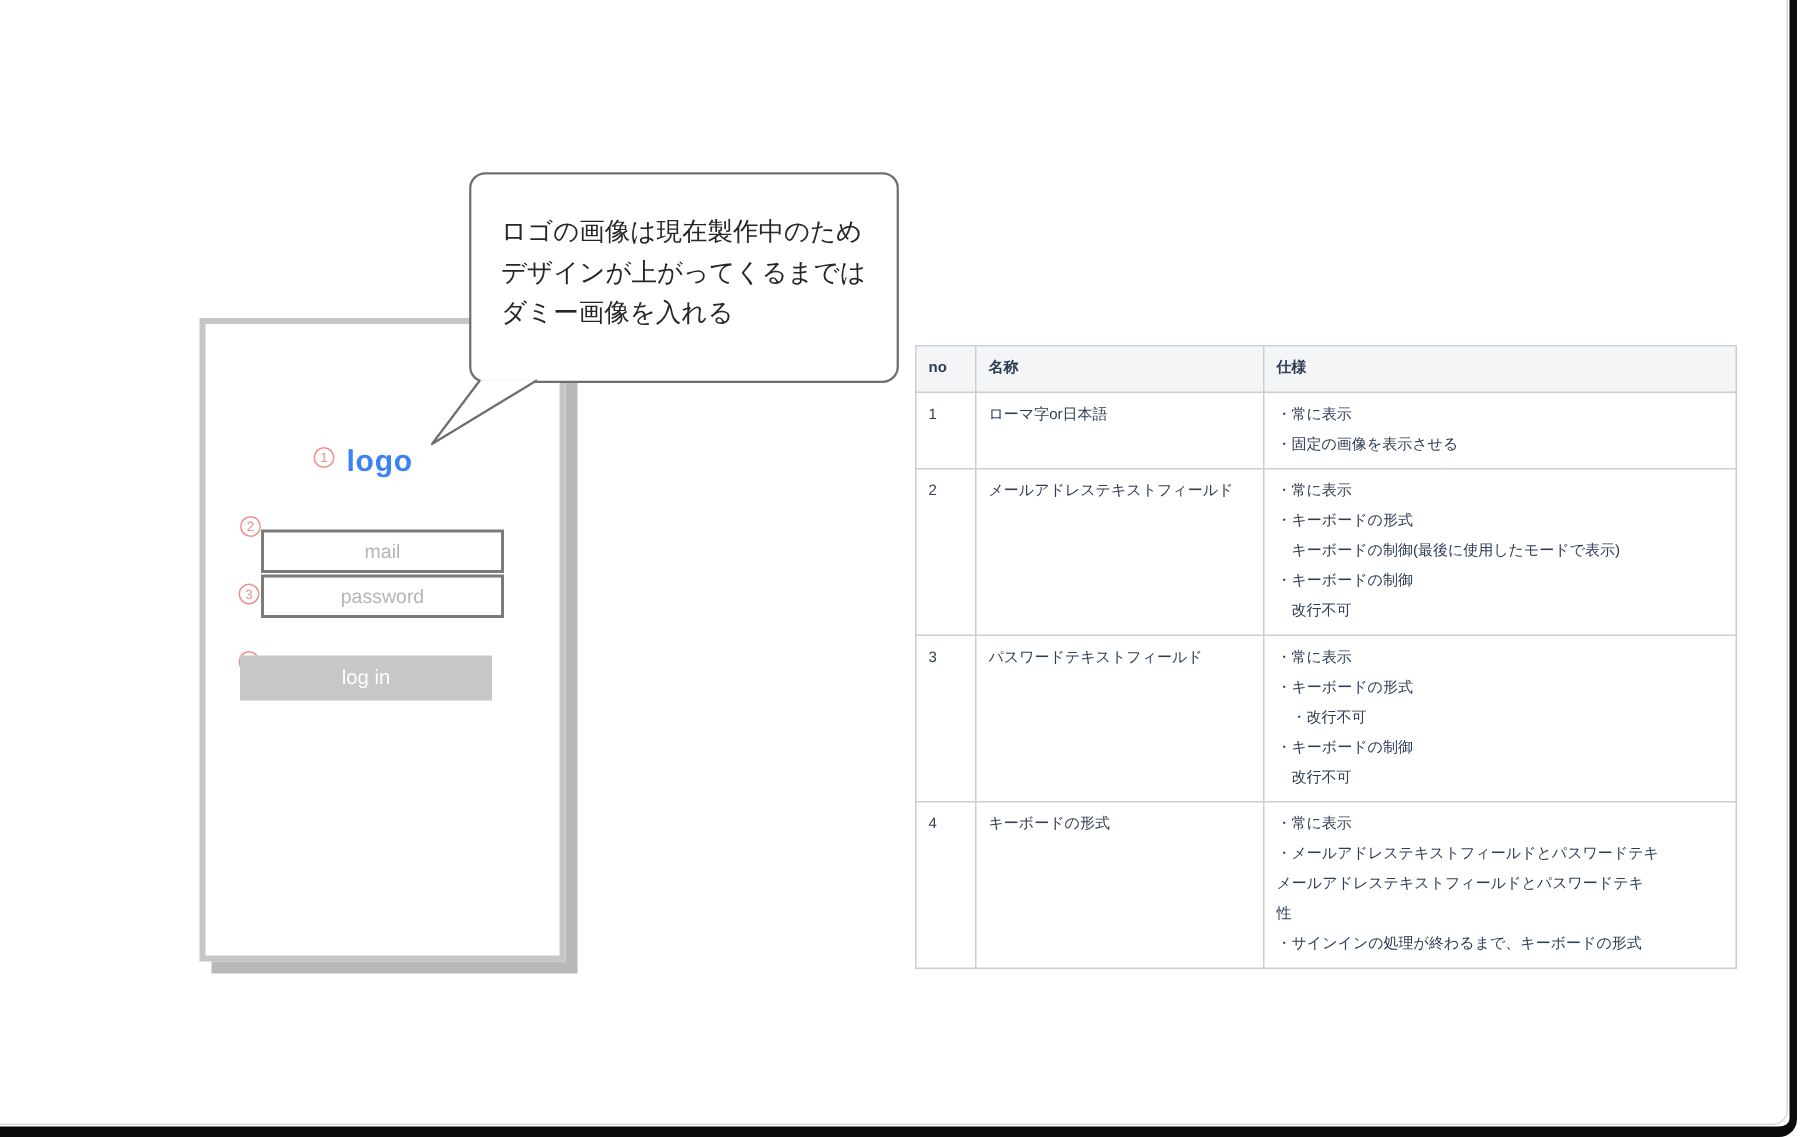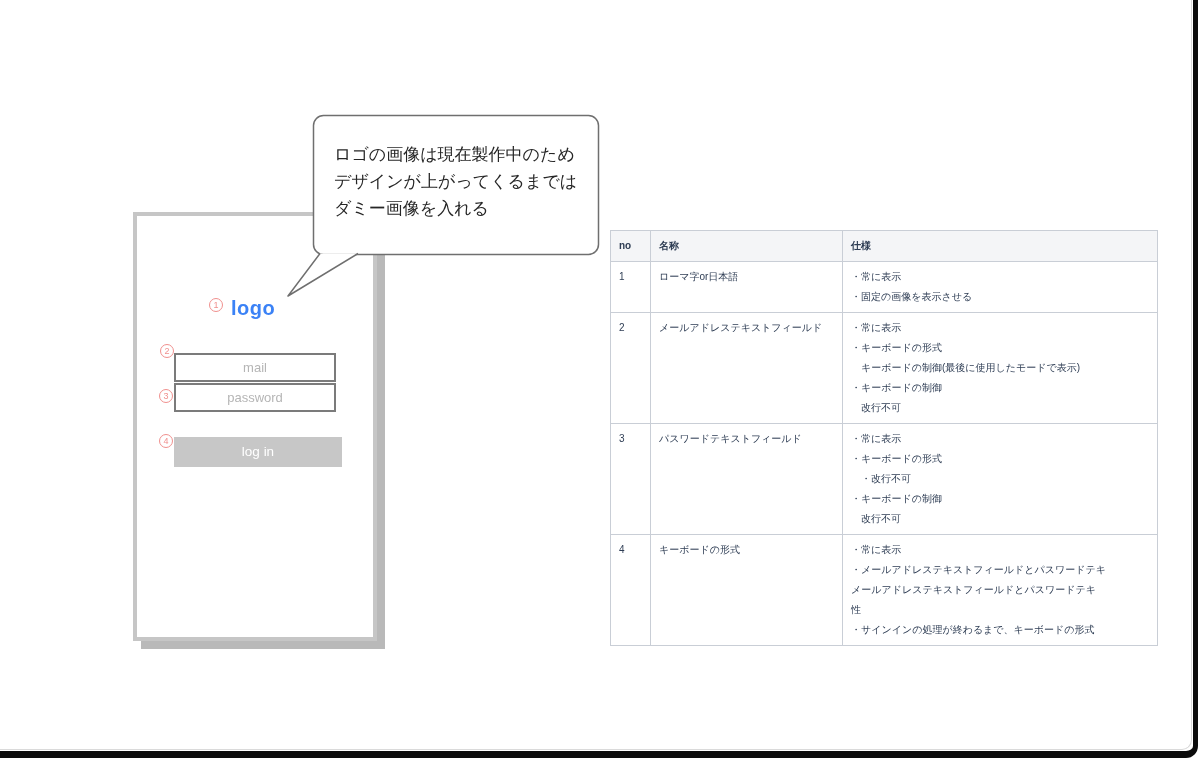--- a/index.html
+++ b/index.html
@@ -56,21 +56,21 @@
     border:2px solid #7b7b7b; background:#fff;
     font-size:13px; padding:0 8px; color:#444;
     font-family:"Liberation Sans","DejaVu Sans",sans-serif;
     z-index:3; outline:none;text-align:center;
   }
   .wire-input::placeholder { color:#b5b5b5; opacity:1; }
   .input-mail { top:353px; }
   .input-password { top:383px; }
 
   .login-btn {
-    position:absolute; left:174px; top:437px; width:168px; height:30px;
+    position:absolute; left:160px; top:437px; width:168px; height:30px;
     background:#c7c7c7; color:#ffffff; border:none;
     font-size:13.5px; text-align:center; line-height:30px;
     font-family:"Liberation Sans","DejaVu Sans",sans-serif;
     z-index:3; cursor:pointer;
   }
 
   
   .bubble-svg { position:absolute; left:280px; top:105px; z-index:10; }
   .bubble-text {
     position:absolute; left:334px; top:141px; z-index:11;

